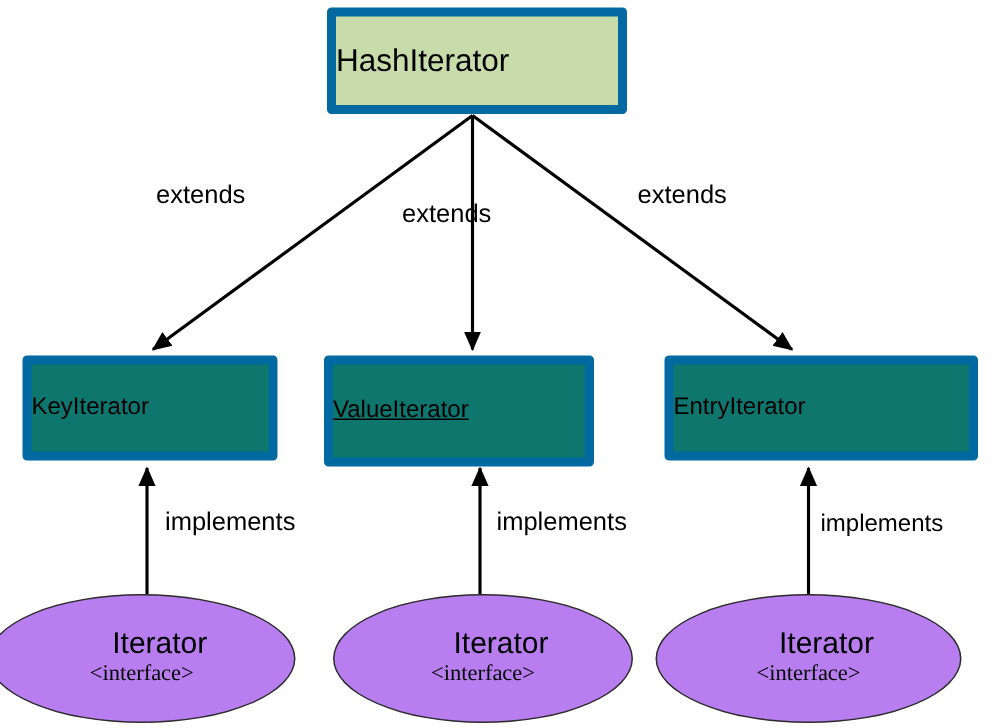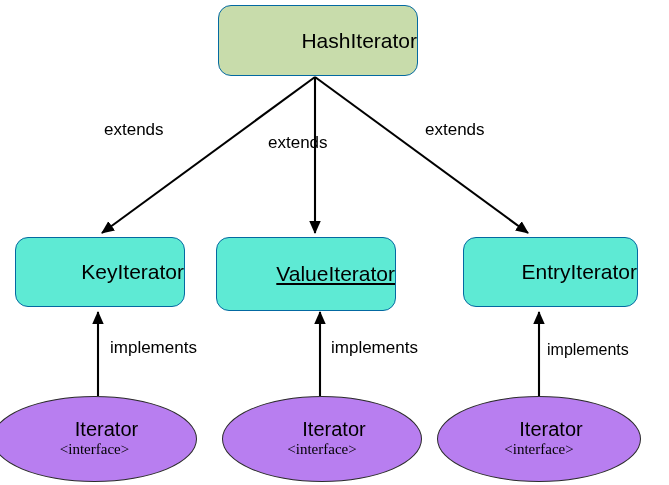--- a/index.html
+++ b/index.html
@@ -21,37 +21,37 @@
   #edge-layer {
     position: absolute;
     left: 0;
     top: 0;
     width: 669px;
     height: 485px;
   }
   .class-box {
     position: absolute;
     box-sizing: border-box;
-    border: 1px solid #0369a1;
-    border-radius: 13px;
+    border: 6px solid #0369a1;
+    border-radius: 3px;
     display: flex;
     align-items: center;
-    justify-content: flex-end;
+    justify-content: flex-start;
     color: #000000;
     text-align: center;
     line-height: 1.1;
     z-index: 3;
   }
   .class-box.root {
     background: #c8dcab;
     font-size: 21px;
   }
   .class-box.sub {
-    background: #5eead4;
-    font-size: 21px;
+    background: #0f766e;
+    font-size: 16px;
   }
   .iface-ellipse {
     position: absolute;
     box-sizing: border-box;
     border: 1px solid #2b2b2b;
     border-radius: 50%;
     background: #b87ef0;
     display: flex;
     flex-direction: column;
     align-items: center;
@@ -112,21 +112,21 @@
   </div>
 
   <div class="class-box sub" style="left:15px; top:237px; width:170px; height:70px;">
     <span>KeyIterator</span>
   </div>
 
   <div class="class-box sub" style="left:216px; top:237px; width:180px; height:74px;text-decoration:underline;">
     <span>ValueIterator</span>
   </div>
 
-  <div class="class-box sub" style="left:443px; top:237px; width:175px; height:70px;margin-left:20px;">
+  <div class="class-box sub" style="left:443px; top:237px; width:209px; height:70px;">
     <span>EntryIterator</span>
   </div>
 
   <div class="iface-ellipse" style="left:-8px; top:396px; width:205px; height:86px;">
     <span class="iface-name">Iterator</span>
     <span class="iface-stereotype">&lt;interface&gt;</span>
   </div>
 
   <div class="iface-ellipse" style="left:222px; top:396px; width:200px; height:86px;">
     <span class="iface-name">Iterator</span>

